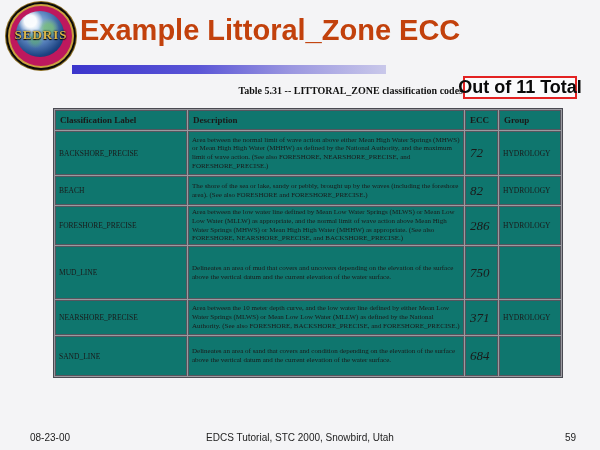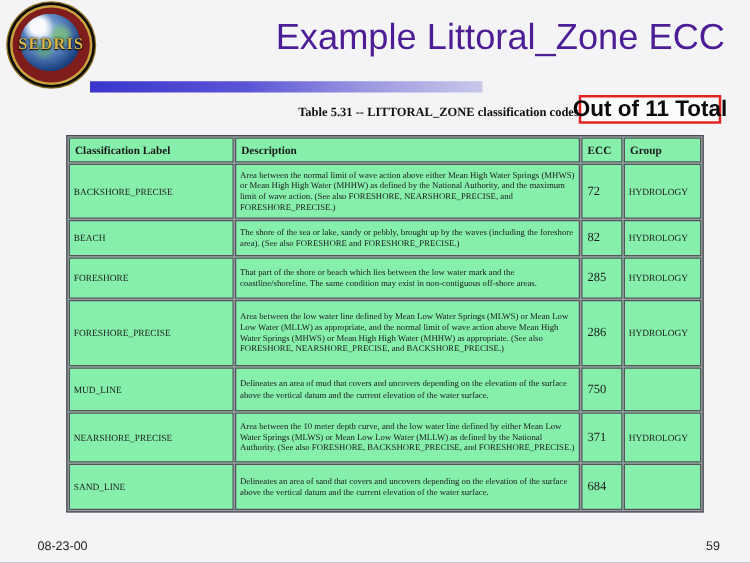--- a/index.html
+++ b/index.html
@@ -5,43 +5,43 @@
   html,body{margin:0;padding:0;}
   body{
     width:600px;height:450px;position:relative;overflow:hidden;
     background:#f4f4f6;
     font-family:"Liberation Sans",sans-serif;
     -webkit-font-smoothing:antialiased;
   }
   
   .logo{
     position:absolute;left:8px;top:4px;width:62px;height:60px;
-    background:#7f1d1d;border-radius:50%;
+    background:#be185d;border-radius:50%;
     border:2px solid #caa13f;
     box-shadow:0 0 0 2px #0a0a0a,0 0 0 3px #8a6d23;
   }
   .earth{
     position:absolute;left:6px;top:5px;width:48px;height:46px;border-radius:50%;
     background:
       radial-gradient(circle at 30% 22%, rgba(255,255,255,.95) 0 12%, rgba(255,255,255,0) 26%),
       radial-gradient(circle at 68% 38%, rgba(120,190,120,.8) 0 10%, rgba(120,190,120,0) 24%),
       radial-gradient(circle at 40% 62%, rgba(90,170,110,.6) 0 9%, rgba(90,170,110,0) 22%),
       radial-gradient(circle at 42% 35%, #bcd8f2 0%, #5e88c2 38%, #1d4483 70%, #0a1f44 100%);
   }
   .logo-text{
     position:absolute;left:0;right:0;top:21px;text-align:center;
     font-family:"Liberation Serif",serif;font-weight:bold;font-size:13px;
     color:#d9b54a;letter-spacing:1px;
     text-shadow:0 0 2px #000,0 1px 1px #000;
   }
   
   .title{
     position:absolute;left:80px;right:20px;top:14px;
-    text-align:right;font-weight:normal;font-size:29px;letter-spacing:0;
-    color:#4c1d95;
+    text-align:left;font-weight:bold;font-size:29px;letter-spacing:0;
+    color:#c2410c;
   }
   .accent-bar{
     position:absolute;left:72px;top:65px;width:314px;height:9px;
     background:linear-gradient(to right,#3b35cc 0%,#5a55d6 40%,#9b97e0 70%,#c9c8ea 100%);
   }
   
   .caption{
     position:absolute;left:53px;top:85px;width:410px;text-align:right;
     font-family:"Liberation Serif",serif;font-weight:bold;font-size:10px;color:#111;
   }
@@ -51,25 +51,25 @@
     display:flex;align-items:center;justify-content:center;
     font-weight:bold;font-size:18px;color:#0a0a0a;white-space:nowrap;
   }
   
   .tbl-wrap{position:absolute;left:53px;top:108px;}
   table{
     border-collapse:separate;border-spacing:1px;
     background:#9a9aa0;border:1px solid #4a4a52;
     font-family:"Liberation Serif",serif;color:#1a1a1a;
   }
-  th,td{background:#86efac;border:1px solid #55555e;padding:1px 3px;}
+  th,td{background:#0f766e;border:1px solid #55555e;padding:1px 3px;}
   th{font-size:9px;text-align:left;font-weight:bold;padding:2px 4px;height:14px;white-space:nowrap;}
   td.c-label{width:124px;font-size:7.5px;vertical-align:middle;}
   td.c-desc{width:268px;font-size:7px;line-height:1.25;vertical-align:middle;}
-  td.c-ecc{width:24px;font-size:10px;text-align:left;vertical-align:middle;padding-left:4px;}
+  td.c-ecc{width:24px;font-size:13px;text-align:left;vertical-align:middle;padding-left:4px;font-style:italic;}
   td.c-group{width:54px;font-size:7.5px;vertical-align:middle;}
   tbody tr:nth-child(1) td{height:40px;}
   tbody tr:nth-child(2) td{height:25px;}
   tbody tr:nth-child(3) td{height:29px;}
   tbody tr:nth-child(4) td{height:49px;}
   tbody tr:nth-child(5) td{height:31px;}
   tbody tr:nth-child(6) td{height:36px;}
   tbody tr:nth-child(7) td{height:33px;}
   tbody tr:nth-child(8) td{height:25px;}
   
@@ -112,26 +112,20 @@
     <td class="c-group">HYDROLOGY</td>
   </tr>
 
   <tr>
     <td class="c-label">BEACH</td>
     <td class="c-desc">The shore of the sea or lake, sandy or pebbly, brought up by the waves (including the foreshore area). (See also FORESHORE and FORESHORE_PRECISE.)</td>
     <td class="c-ecc">82</td>
     <td class="c-group">HYDROLOGY</td>
   </tr>
 
-  <tr>
-    <td class="c-label">FORESHORE</td>
-    <td class="c-desc">That part of the shore or beach which lies between the low water mark and the coastline/shoreline. The same condition may exist in non-contiguous off-shore areas.</td>
-    <td class="c-ecc">285</td>
-    <td class="c-group">HYDROLOGY</td>
-  </tr>
 
   <tr>
     <td class="c-label">FORESHORE_PRECISE</td>
     <td class="c-desc">Area between the low water line defined by Mean Low Water Springs (MLWS) or Mean Low Low Water (MLLW) as appropriate, and the normal limit of wave action above Mean High Water Springs (MHWS) or Mean High High Water (MHHW) as appropriate. (See also FORESHORE, NEARSHORE_PRECISE, and BACKSHORE_PRECISE.)</td>
     <td class="c-ecc">286</td>
     <td class="c-group">HYDROLOGY</td>
   </tr>
 
   <tr>
     <td class="c-label">MUD_LINE</td>
@@ -142,25 +136,26 @@
 
   <tr>
     <td class="c-label">NEARSHORE_PRECISE</td>
     <td class="c-desc">Area between the 10 meter depth curve, and the low water line defined by either Mean Low Water Springs (MLWS) or Mean Low Low Water (MLLW) as defined by the National Authority. (See also FORESHORE, BACKSHORE_PRECISE, and FORESHORE_PRECISE.)</td>
     <td class="c-ecc">371</td>
     <td class="c-group">HYDROLOGY</td>
   </tr>
 
   <tr>
     <td class="c-label">SAND_LINE</td>
-    <td class="c-desc">Delineates an area of sand that covers and uncovers depending on the elevation of the surface above the vertical datum and the current elevation of the water surface.</td>
+    <td class="c-desc">Delineates an area of sand that covers and condition depending on the elevation of the surface above the vertical datum and the current elevation of the water surface.</td>
     <td class="c-ecc">684</td>
     <td class="c-group"></td>
   </tr>
 
 </tbody>
   </table>
 </div>
 
 <div class="footer">
   <span class="f-date">08-23-00</span>
+  <span class="f-center">EDCS Tutorial, STC 2000, Snowbird, Utah</span>
   <span class="f-page">59</span>
 </div>
 
 </body></html>

